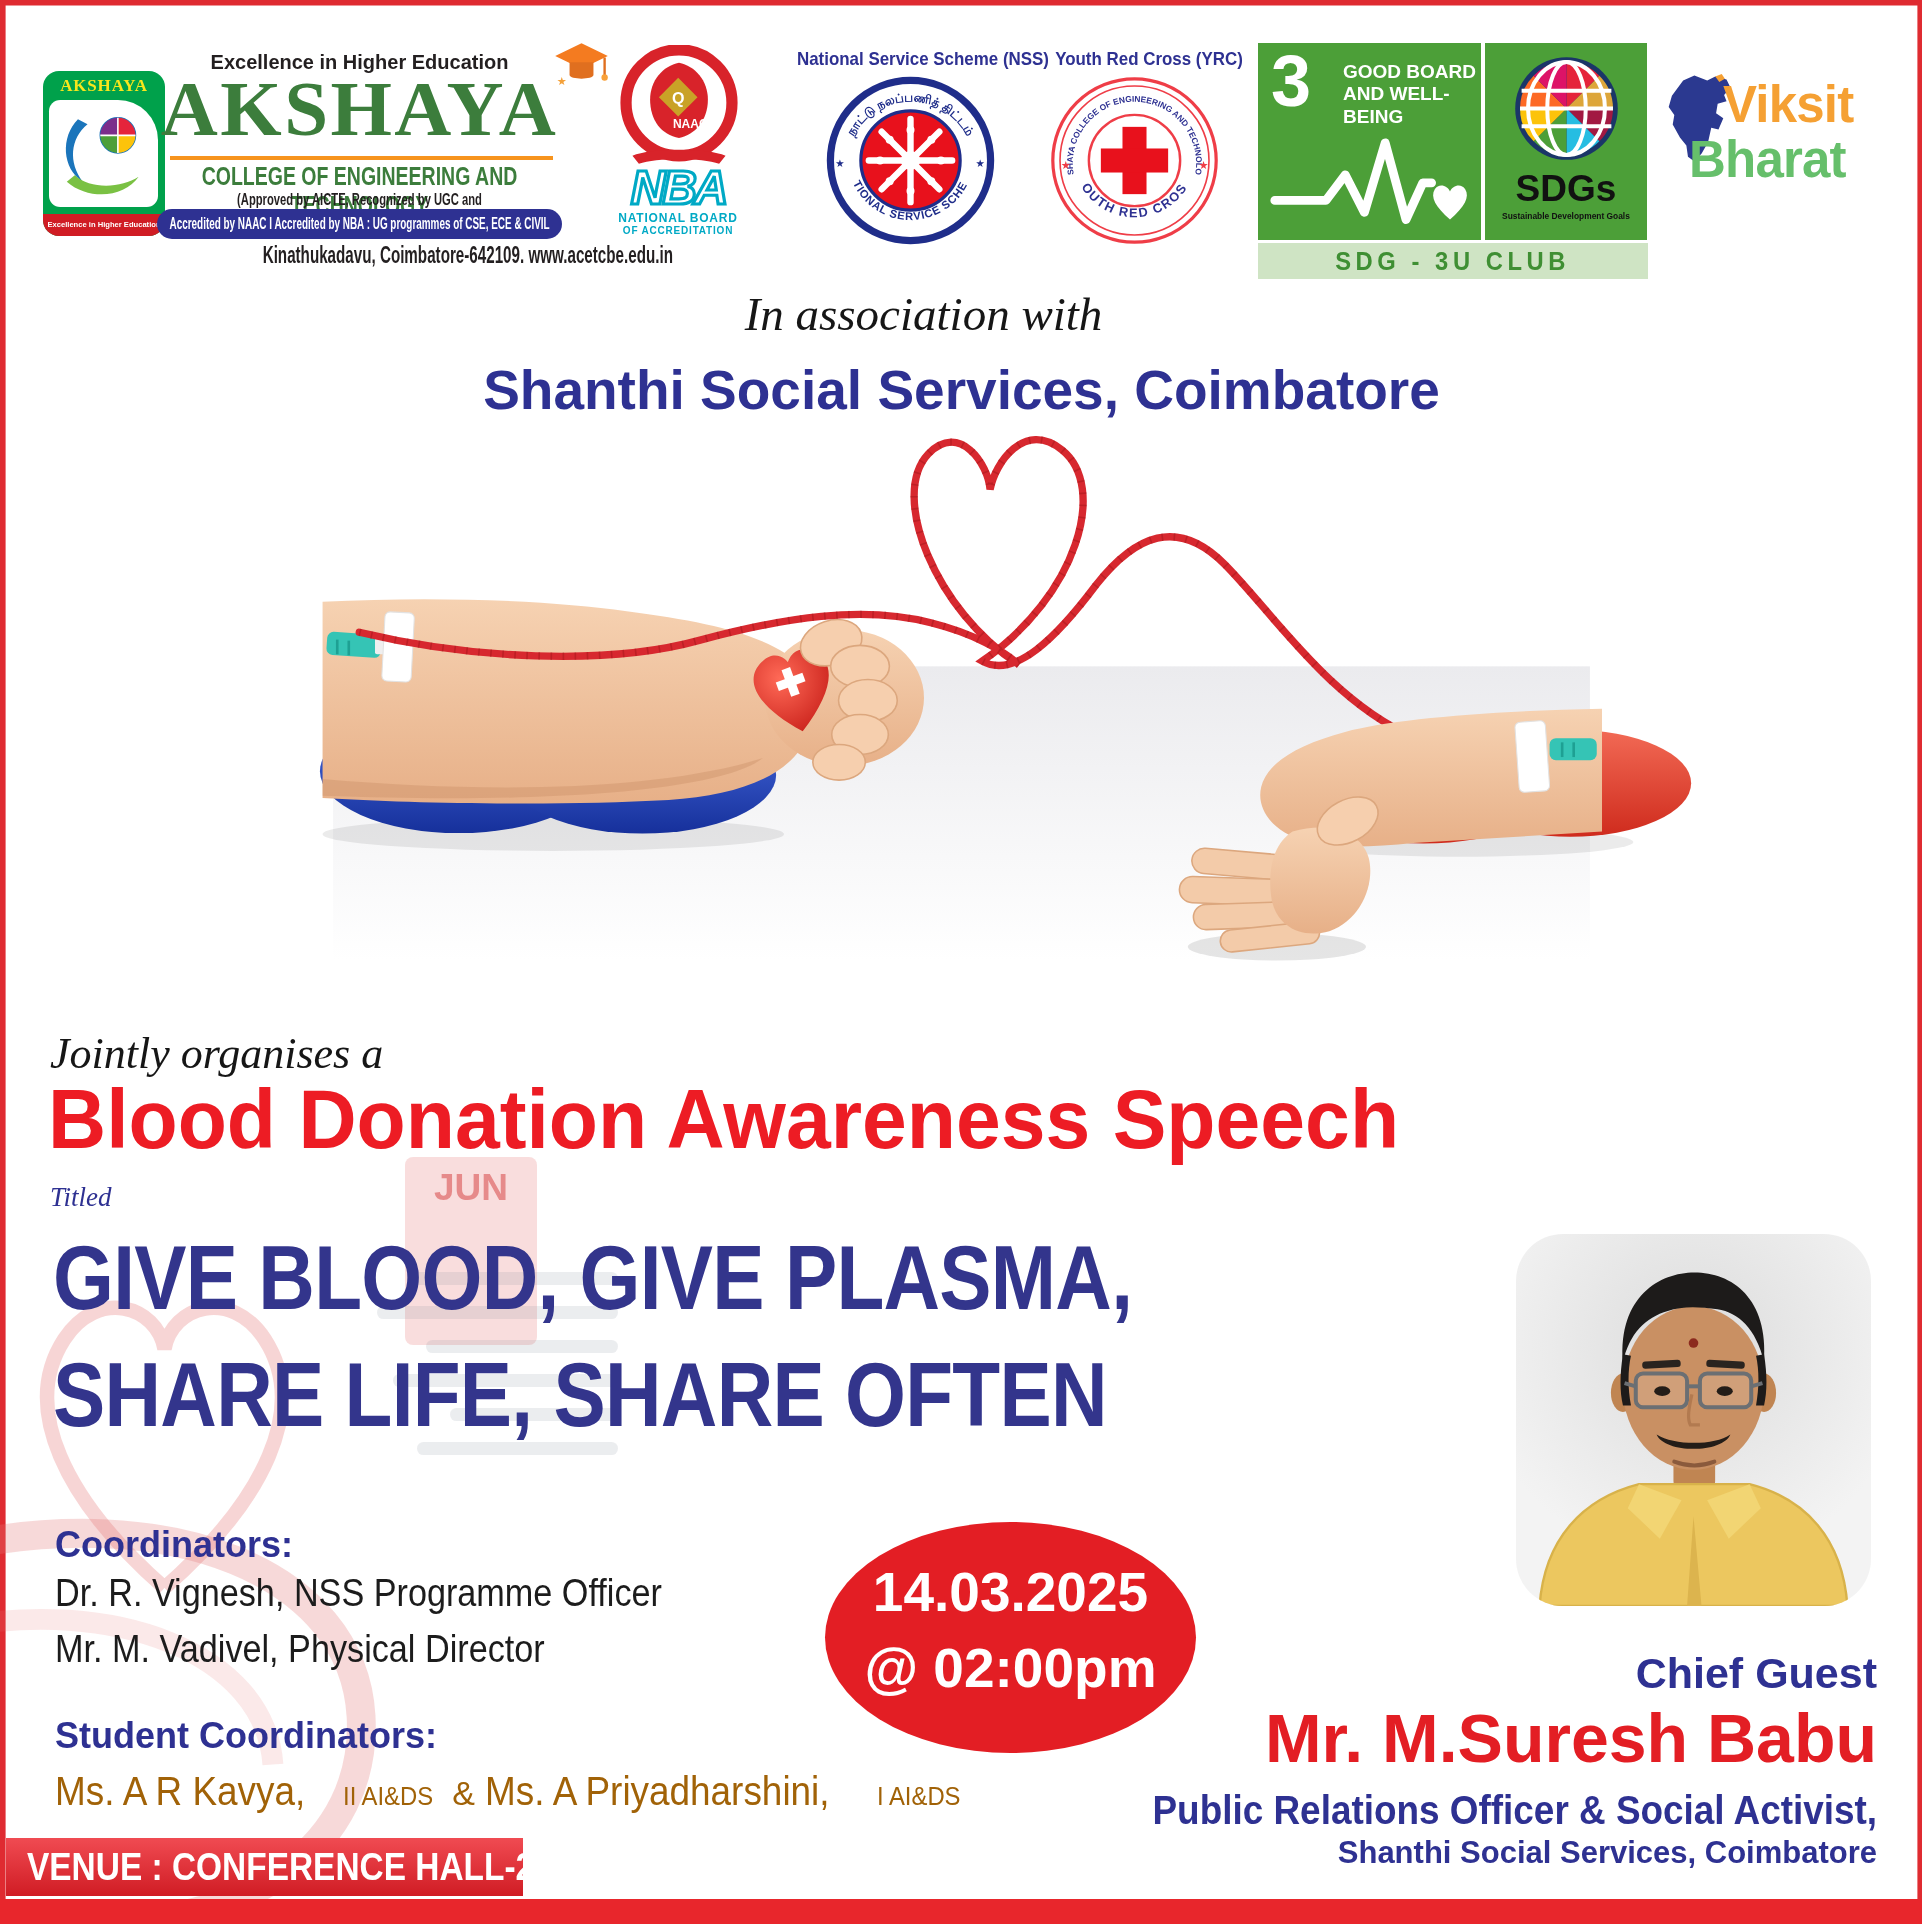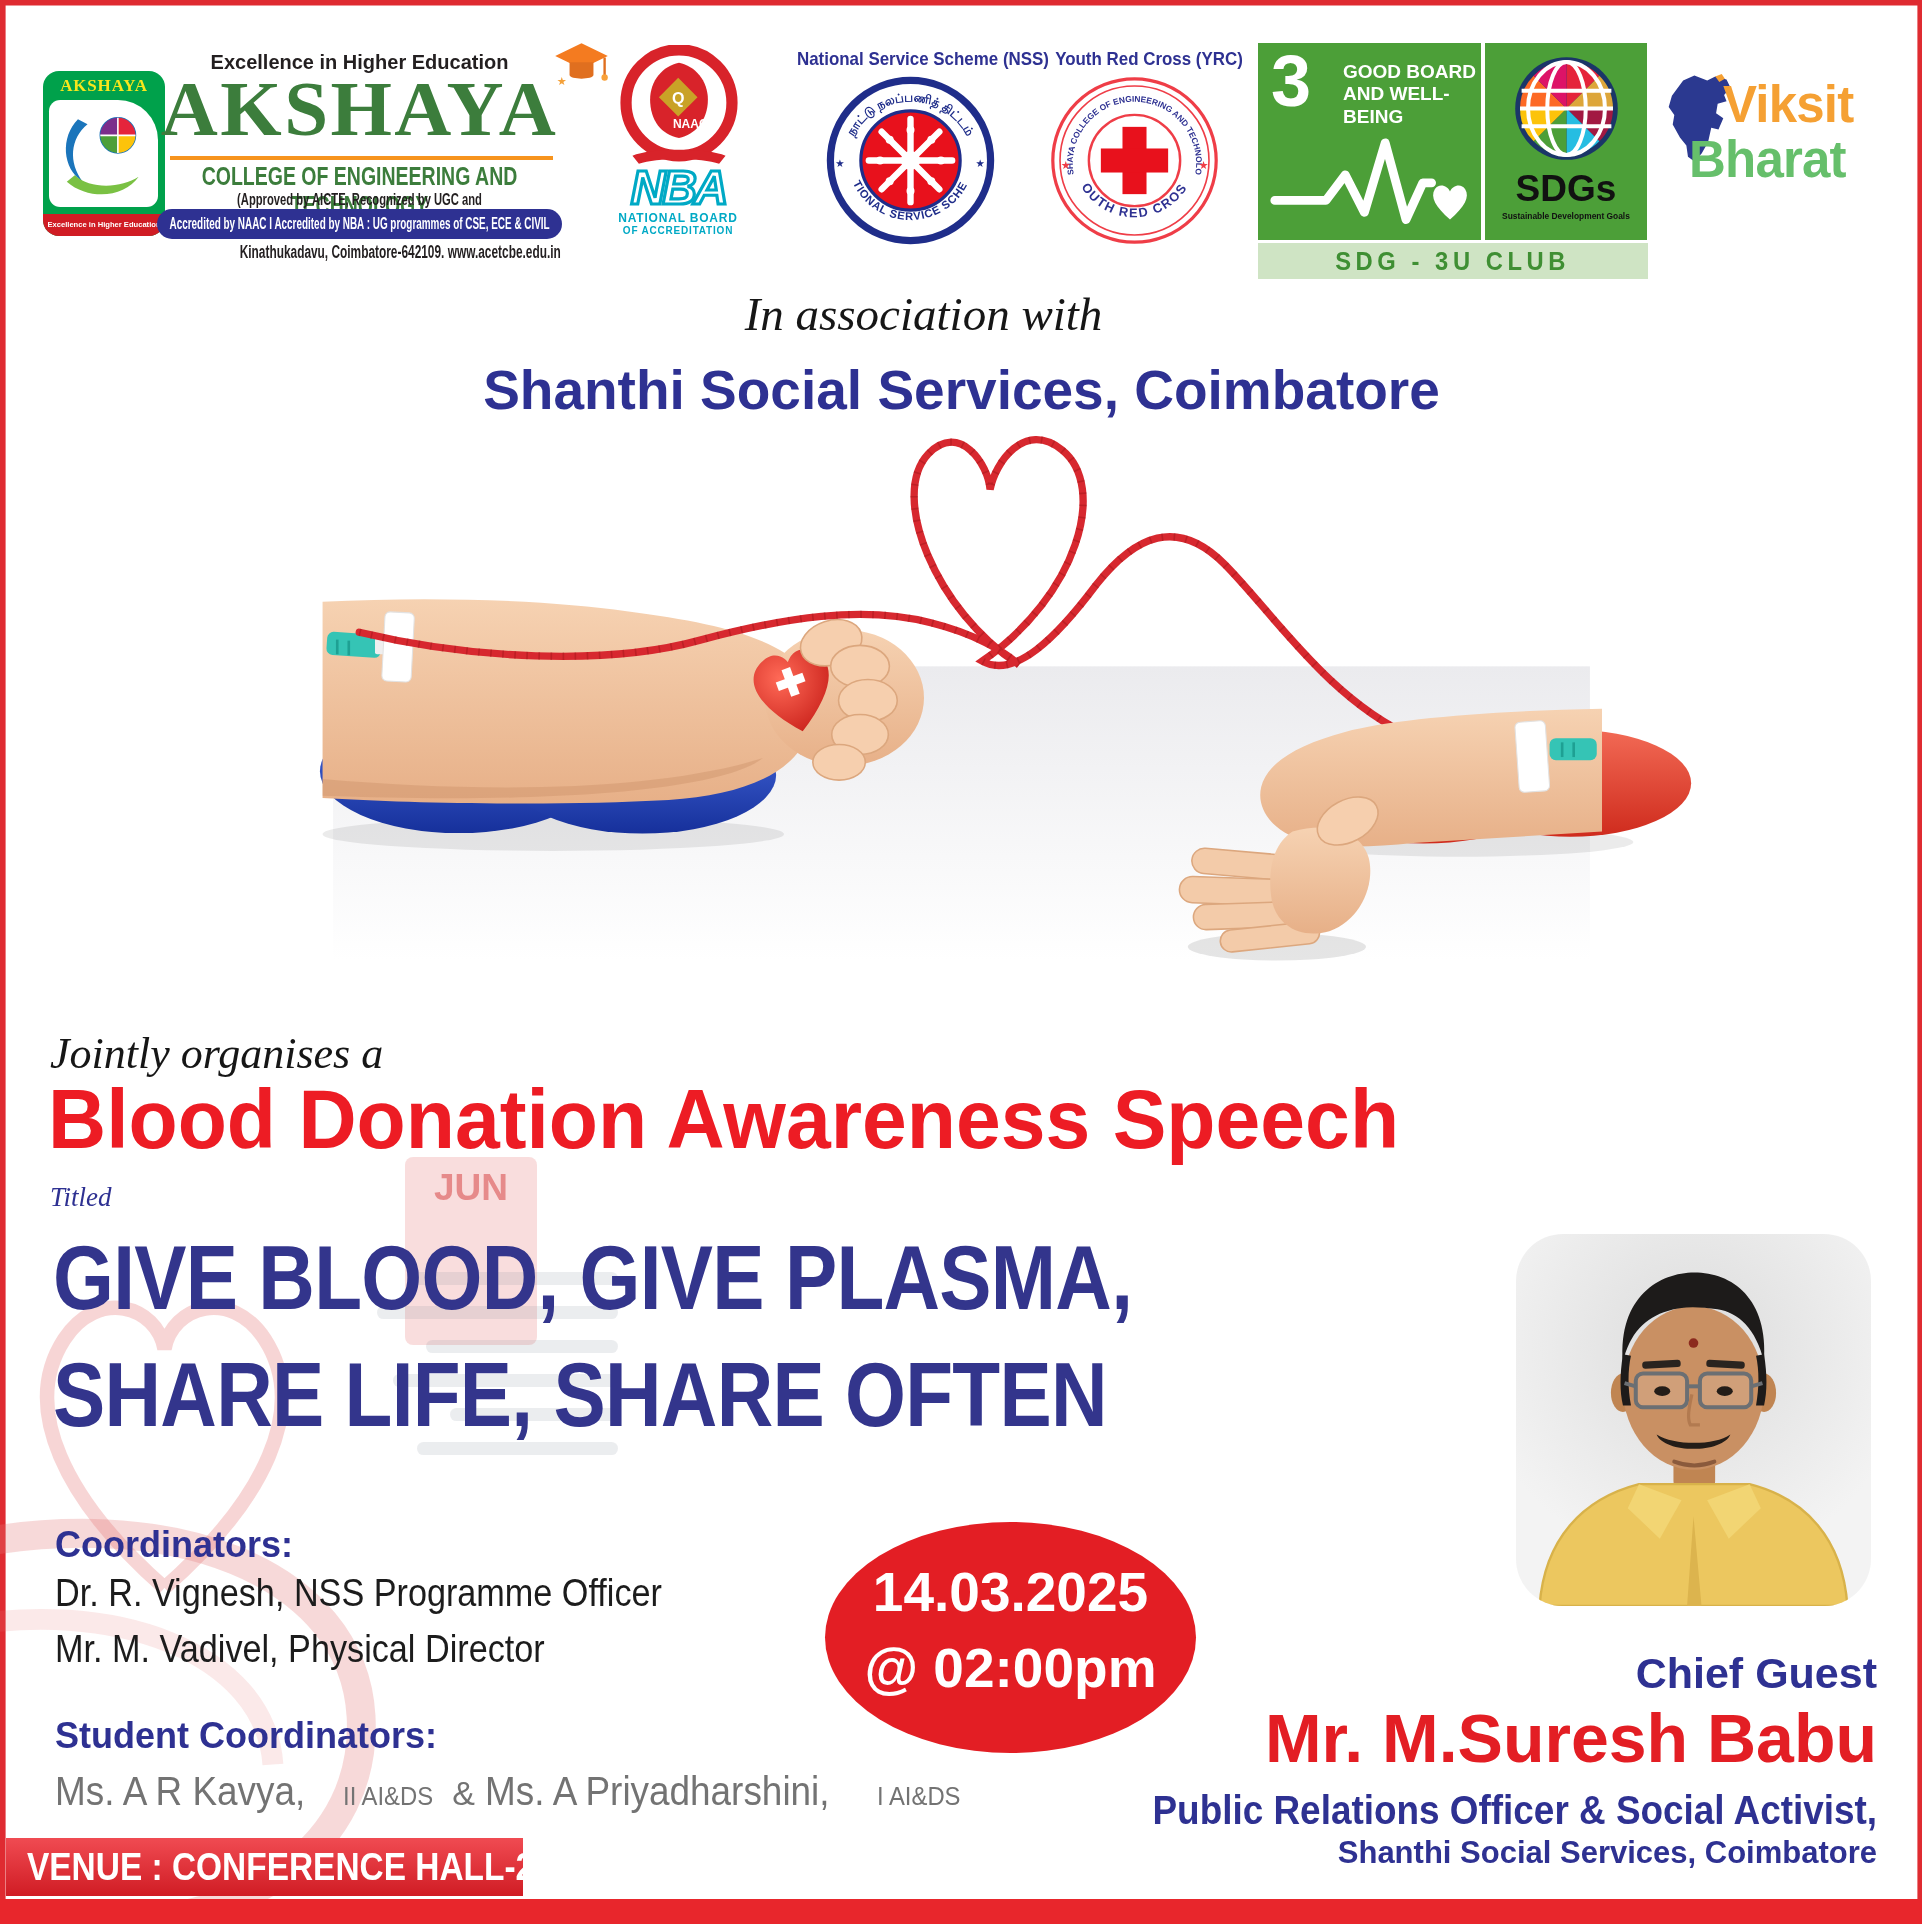--- a/index.html
+++ b/index.html
@@ -13,21 +13,21 @@
   
   .hline{position:absolute;left:157px;width:405px;text-align:center;color:#231f20;}
   .tagline{top:51px;font-size:20px;font-weight:bold;}
   .college-title{top:69px;font-family:"Liberation Serif",serif;font-weight:bold;font-size:79px;
                  color:#3c7d3c;letter-spacing:2.4px;line-height:1.02;}
   .title-underline{left:170px;top:156px;width:383px;height:4px;background:#f7941d;}
   .college-sub{top:162px;font-size:25px;font-weight:bold;color:#3c7d3c;}
   .approved{top:191px;font-size:16px;font-weight:bold;}
   .pill{left:157px;top:209px;width:405px;height:30px;background:#2e3192;border-radius:15.2px;
         color:#fff;font-weight:bold;font-size:16px;display:flex;align-items:center;justify-content:center;}
-  .address{top:242px;font-size:18px;font-weight:bold;}
+  .address{top:242px;font-size:23px;font-weight:bold;}
 
   .small-logo{left:43px;top:71px;width:122px;height:165px;background:#00a14b;border-radius:16px;
               overflow:hidden;}
   .small-logo .lname{position:absolute;top:4.8px;width:100%;text-align:center;color:#f8e71c;
        font-family:"Liberation Serif",serif;font-size:17px;font-weight:bold;letter-spacing:0.8px;}
   .small-logo .lwhite{position:absolute;left:6.4px;top:29px;width:109px;height:107px;background:#fff;
        border-radius:11.2px 40px 11.2px 11.2px;}
   .small-logo .lfoot{position:absolute;bottom:0;width:100%;height:22.5px;background:#d01c24;color:#fff;
        font-size:7.6px;font-weight:bold;display:flex;align-items:center;justify-content:center;}
 
@@ -61,21 +61,21 @@
              font-size:44px;color:#161616;z-index:3;}
   .evt-title{left:48px;top:1072px;font-size:83px;font-weight:bold;color:#ed1c24;z-index:3;white-space:nowrap;}
   .titled{left:50px;top:1182px;font-family:"Liberation Serif",serif;font-style:italic;
           font-size:27px;color:#2e3192;z-index:3;}
   .theme{left:53px;font-size:91px;font-weight:900;color:#33358c;z-index:3;white-space:nowrap;letter-spacing:-0.8px;}
   .theme1{top:1226px;} .theme2{top:1343px;}
 
   
   .blk-head{font-size:36px;font-weight:900;color:#2e3192;z-index:3;}
   .blk-line{font-size:38px;color:#1c1c1c;z-index:3;white-space:nowrap;}
-  .names-line{left:55px;top:1768px;z-index:3;color:#737373;white-space:nowrap;display:flex;align-items:baseline;gap:9.6px;}
+  .names-line{left:55px;top:1768px;z-index:3;color:#a16207;white-space:nowrap;display:flex;align-items:baseline;gap:9.6px;}
   .nm-big{font-size:41px;} .nm-small{font-size:26.5px;} .nm-join{font-size:34px;}
 
   .venue{left:6.4px;top:1838px;width:517px;height:58px;background:linear-gradient(#f04b52,#d01c24);
          display:flex;align-items:center;z-index:4;}
   .venue span{margin-left:21px;color:#fff;font-weight:900;font-size:38px;white-space:nowrap;}
   .bottom-strip{left:0;top:1899px;width:1923px;height:25px;background:#e8262c;z-index:4;}
 
   
   .date-oval{left:825px;top:1522px;width:371px;height:231px;background:#e31e24;border-radius:50%;z-index:3;}
   .date-oval div{position:absolute;width:100%;text-align:center;color:#fff;font-weight:900;font-size:55px;}

